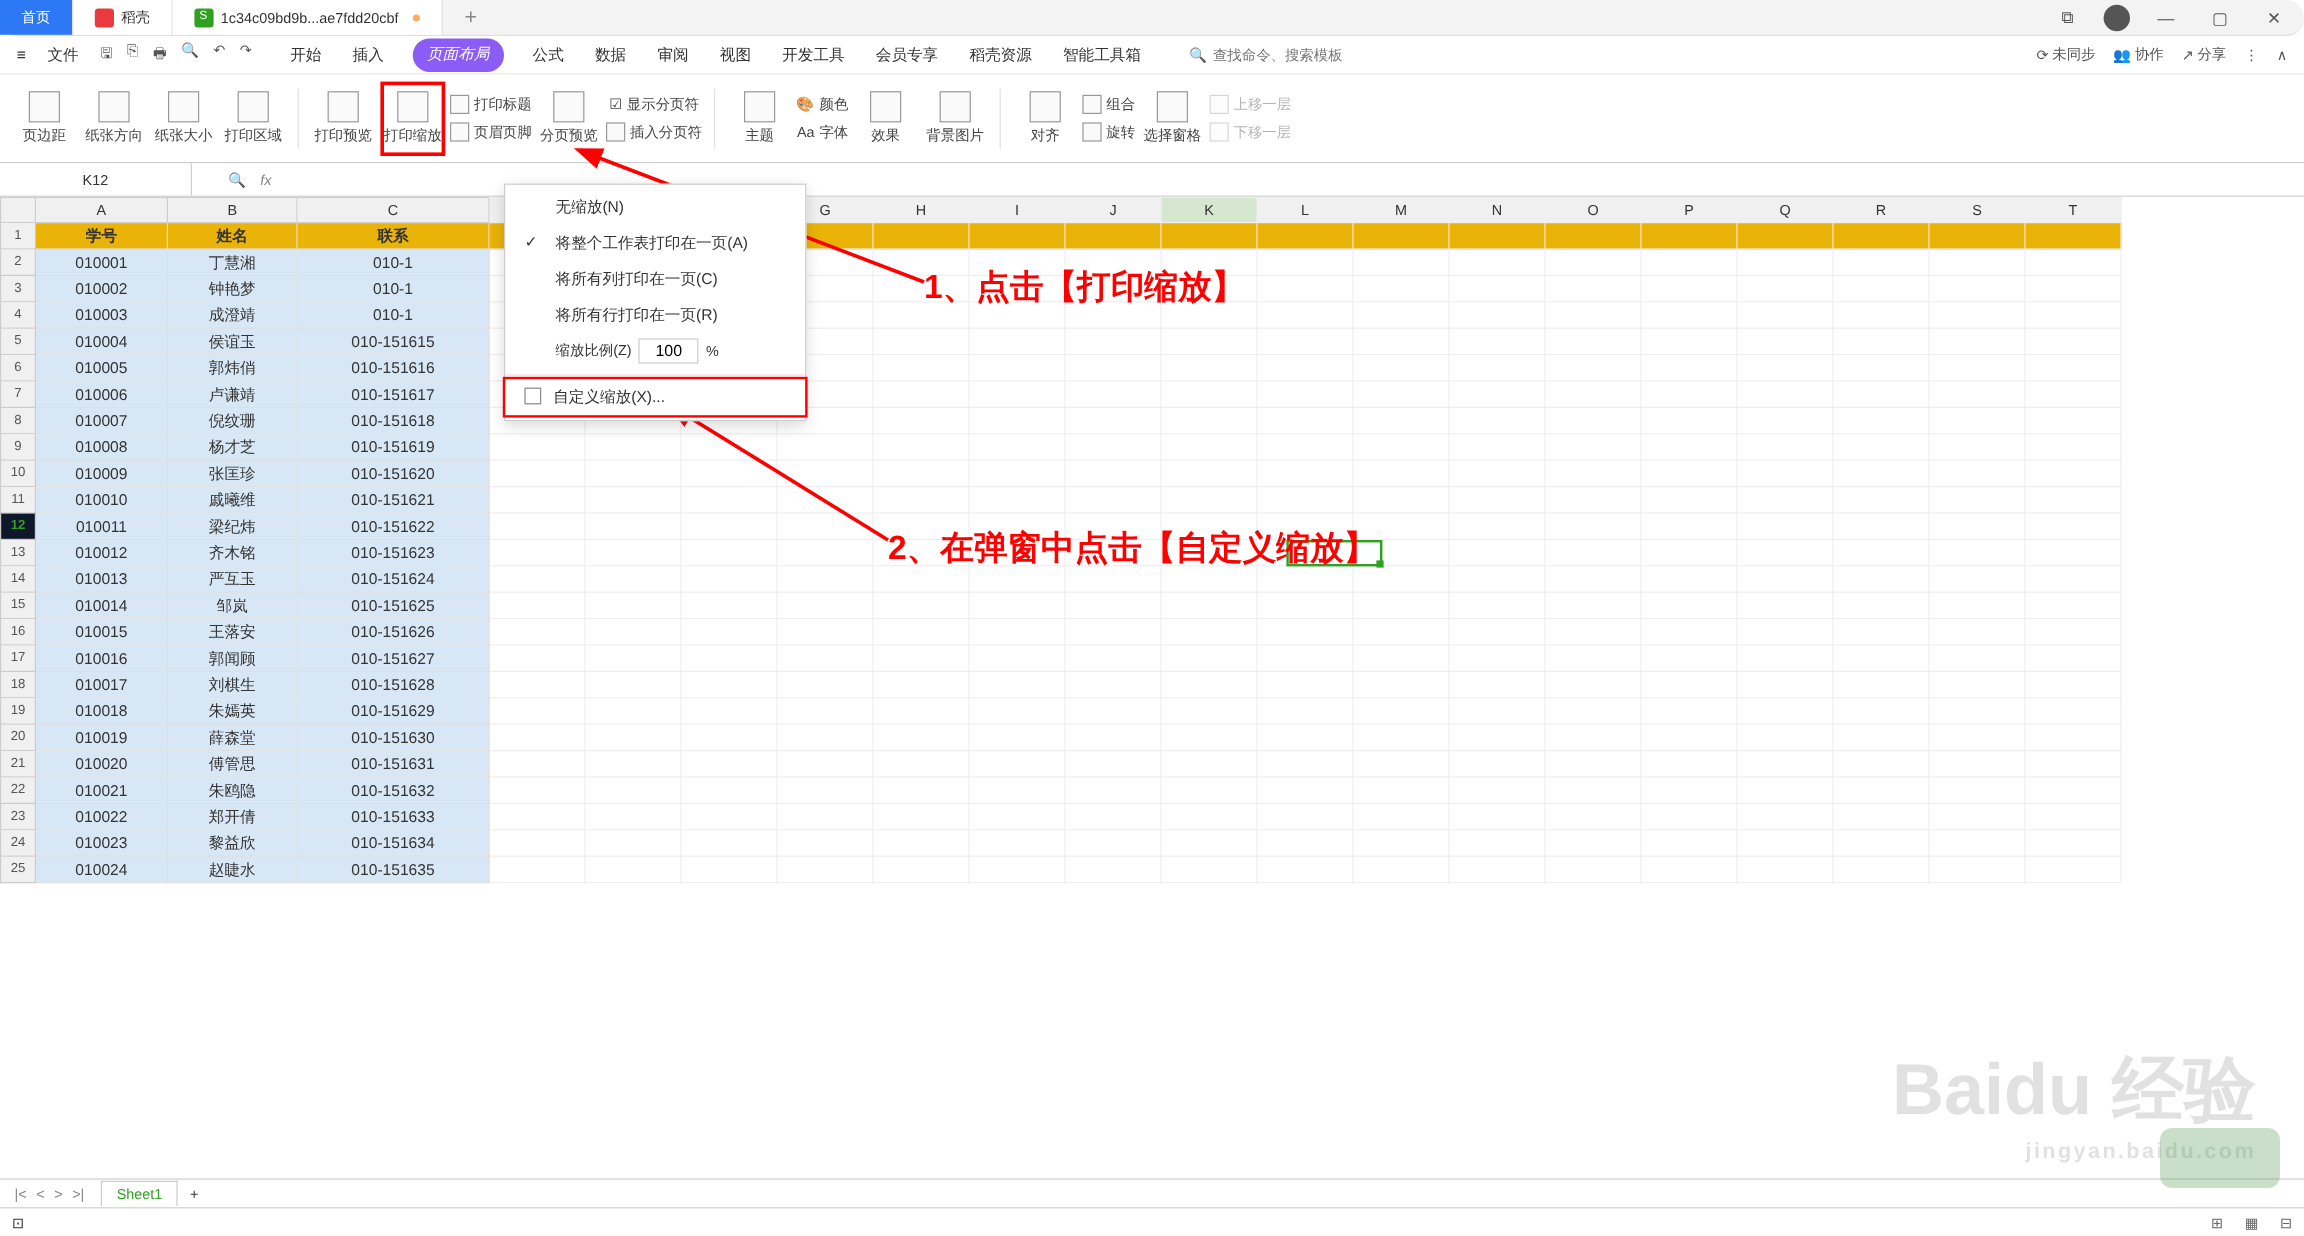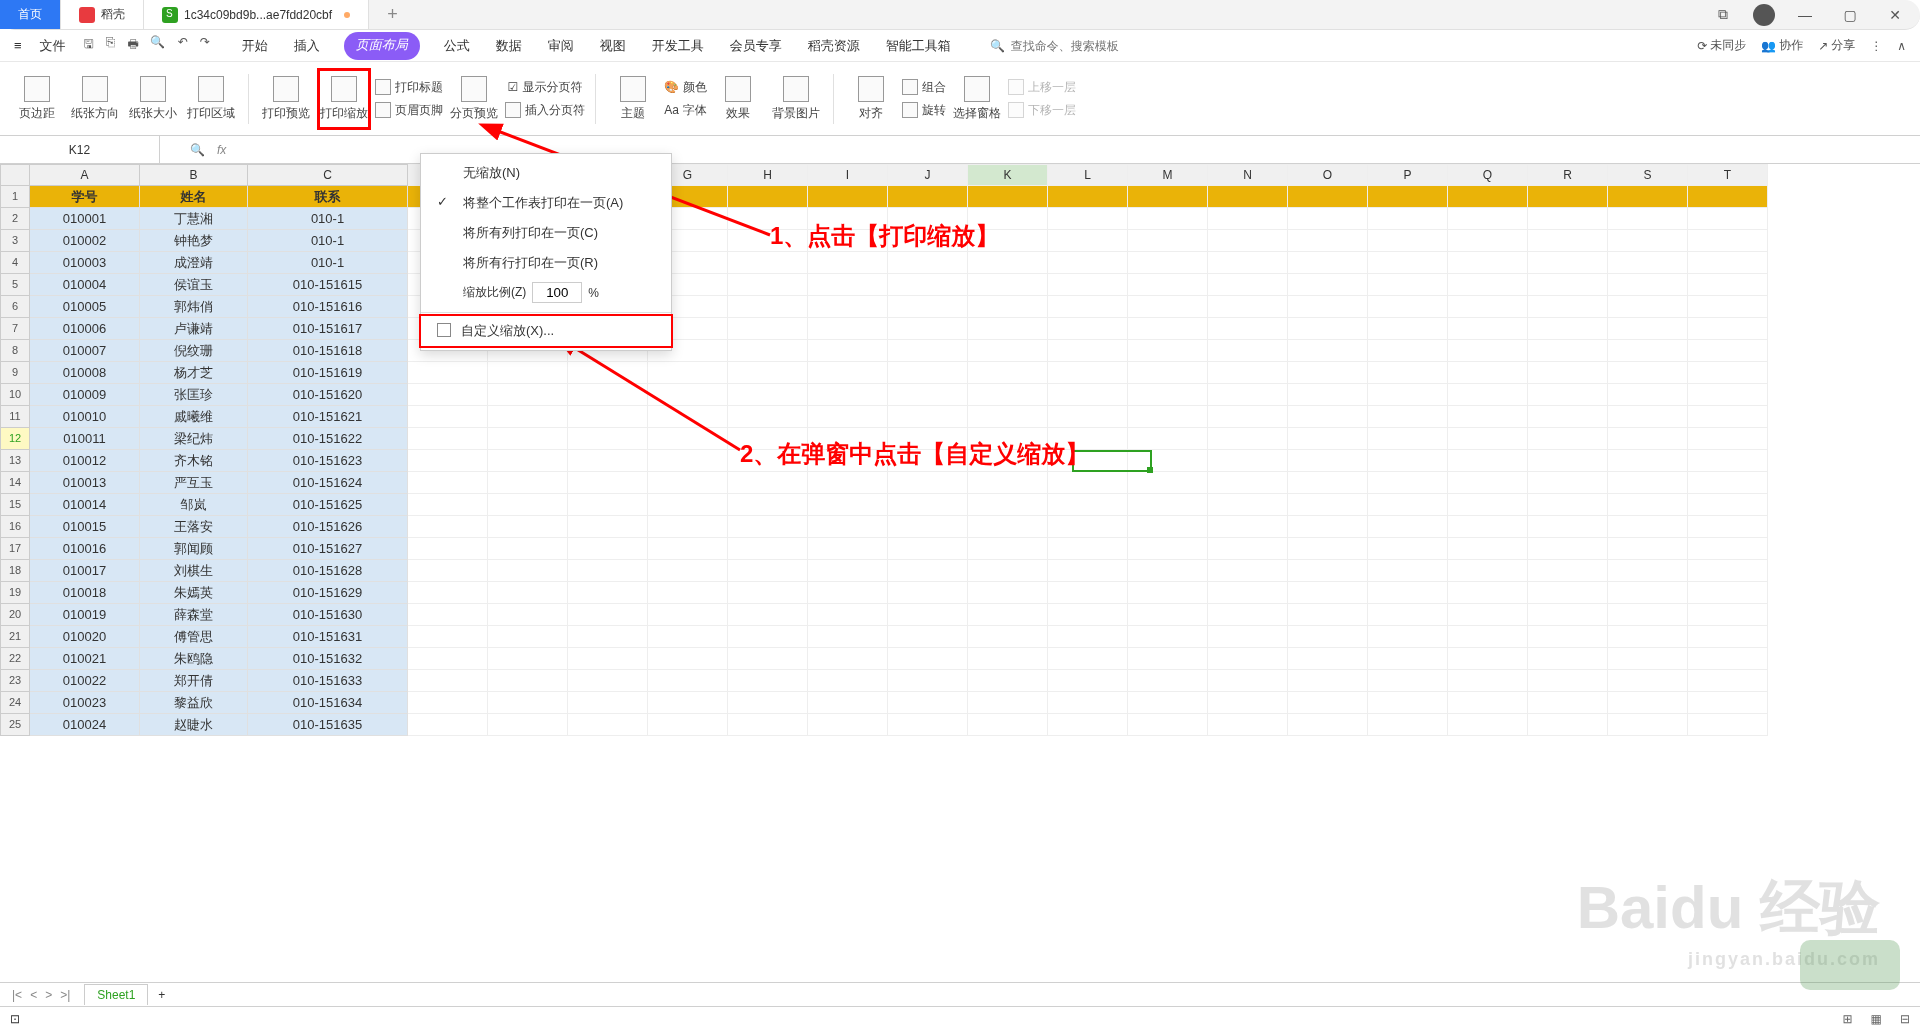--- a/index.html
+++ b/index.html
@@ -51,21 +51,21 @@
 
 
 .sheet-area { display: flex; height: calc(100% - 30px - 32px - 74px - 28px - 24px - 24px); position: relative; }
 .col-headers { display: flex; height: 22px; }
 .rownum-header { width: 30px; background: #f0f0f0; border: 1px solid #ccc; }
 .col-h { background: #f0f0f0; border: 1px solid #ccc; border-left: none; text-align: center; line-height: 20px; font-size: 12px; }
 .col-h.sel { background: #d3e8cf; }
 .grid-body { display: flex; flex-direction: column; }
 .row { display: flex; height: 22px; }
 .rownum { width: 30px; background: #f0f0f0; border: 1px solid #ccc; border-top: none; text-align: center; line-height: 21px; font-size: 11px; color: #555; }
-.rownum.sel { background: #fef9c3; color: #2ea121; }
+.rownum.sel { background: #0f172a; color: #2ea121; font-weight: bold; }
 .cell { border: 1px solid #e0e0e0; border-left: none; border-top: none; line-height: 21px; text-align: center; font-size: 13px; overflow: hidden; }
 .header-row .cell { background: #eab308; font-weight: bold; }
 .data-row .cell.c0, .data-row .cell.c1, .data-row .cell.c2 { background: #d8e7f5; }
 .col-a { width: 110px; }
 .col-b { width: 108px; }
 .col-c { width: 160px; }
 .col-other { width: 80px; border-color: #eee; }
 
 
 .active-cell { position: absolute; border: 2px solid #2ea121; width: 80px; height: 22px; pointer-events: none; }
@@ -75,21 +75,21 @@
 .dropdown { position: absolute; left: 420px; top: 153px; width: 252px; background: #fff; border: 1px solid #ccc; box-shadow: 0 4px 12px rgba(0,0,0,.15); z-index: 100; padding: 4px 0; }
 .dd-item { padding: 6px 16px 6px 42px; cursor: pointer; position: relative; font-size: 13px; }
 .dd-check::before { content: "✓"; position: absolute; left: 16px; }
 .dd-input { padding: 4px 16px 6px 42px; display: flex; align-items: center; gap: 6px; }
 .dd-input input { width: 50px; border: 1px solid #ccc; padding: 2px 4px; text-align: center; }
 .dd-divider { height: 1px; background: #e0e0e0; margin: 3px 0; }
 .dd-item.hl { border: 2px solid #ff0000; margin: -2px; padding: 6px 14px 6px 40px; }
 .dd-icon { position: absolute; left: 16px; width: 14px; height: 14px; border: 1px solid #888; top: 7px; }
 
 
-.annot { position: absolute; color: #ff0000; font-size: 24px; font-weight: bold; pointer-events: none; }
+.annot { position: absolute; color: #ff0000; font-size: 28px; font-weight: bold; pointer-events: none; }
 svg.arrows { position: absolute; left: 0; top: 0; pointer-events: none; }
 
 
 .tabs-bar { height: 24px; display: flex; align-items: center; border-top: 1px solid #d0d0d0; padding: 0 8px; gap: 10px; font-size: 12px; }
 .sheet-tab { padding: 3px 12px; border: 1px solid #ccc; border-bottom: none; color: #2ea121; }
 .tabs-bar .nav-arrows span { padding: 0 4px; color: #888; cursor: pointer; }
 .status-bar { height: 24px; display: flex; align-items: center; border-top: 1px solid #d0d0d0; padding: 0 10px; }
 .status-right { margin-left: auto; display: flex; gap: 18px; color: #666; }
 
 .watermark { position: absolute; right: 40px; bottom: 60px; font-size: 60px; color: rgba(180,180,180,.4); font-weight: bold; font-family: Arial; }

